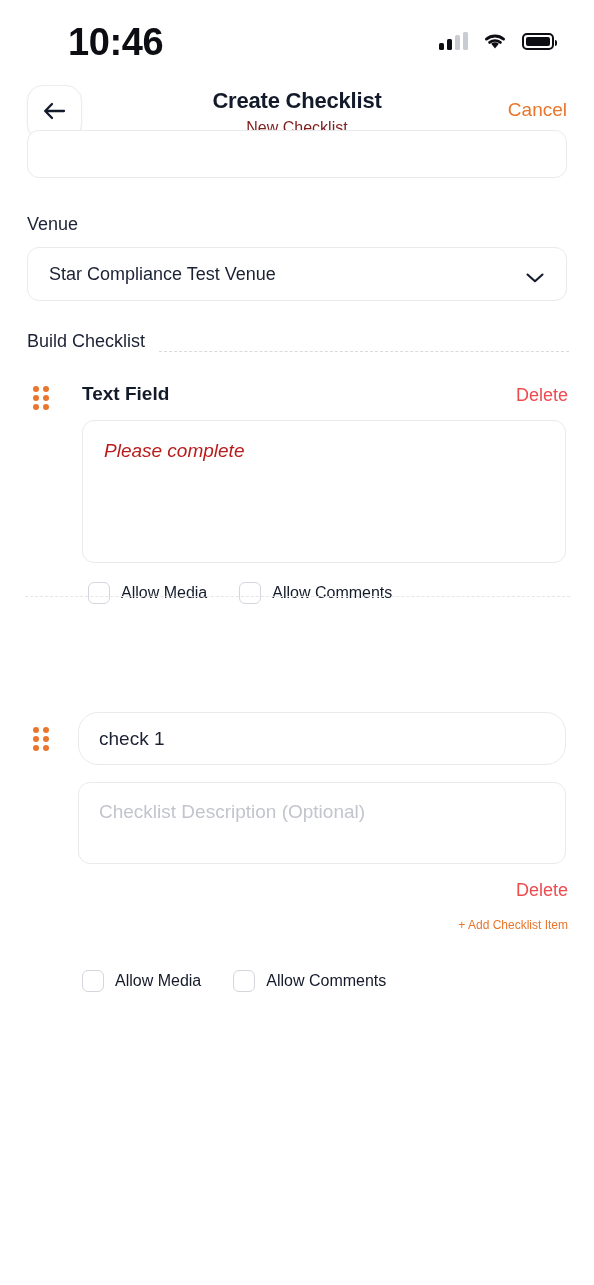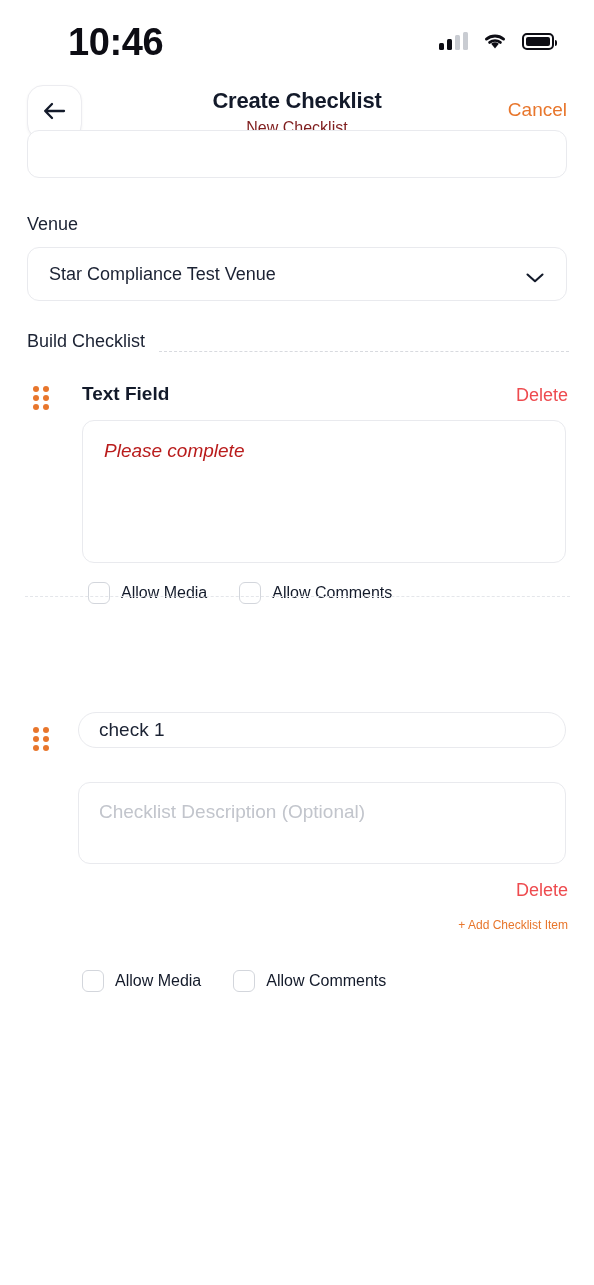--- a/index.html
+++ b/index.html
@@ -168,21 +168,21 @@
     border-top: 1.5px dashed #e4e6ea;
   }
   .hr1 { top: 444px; }
 
   
   .blk2 { top: 560px; }
   .drag2 { left: 33px; top: 15px; }
 
   .input-box {
     position: absolute; left: 78px; top: 0;
-    width: 488px; height: 36px;
+    width: 488px; height: 53px;
     border: 1px solid #e9eaee; border-radius: 20px; background: #fff; cursor: text;
   }
   .input-val {
     position: absolute; left: 20px; top: 50%; transform: translateY(-50%);
     font-size: 19px; color: #1b2233;
   }
   .desc-box {
     position: absolute; left: 78px; top: 70px;
     width: 488px; height: 82px;
     border: 1px solid #e9eaee; border-radius: 12px; background: #fff; cursor: text; text-align: right;

